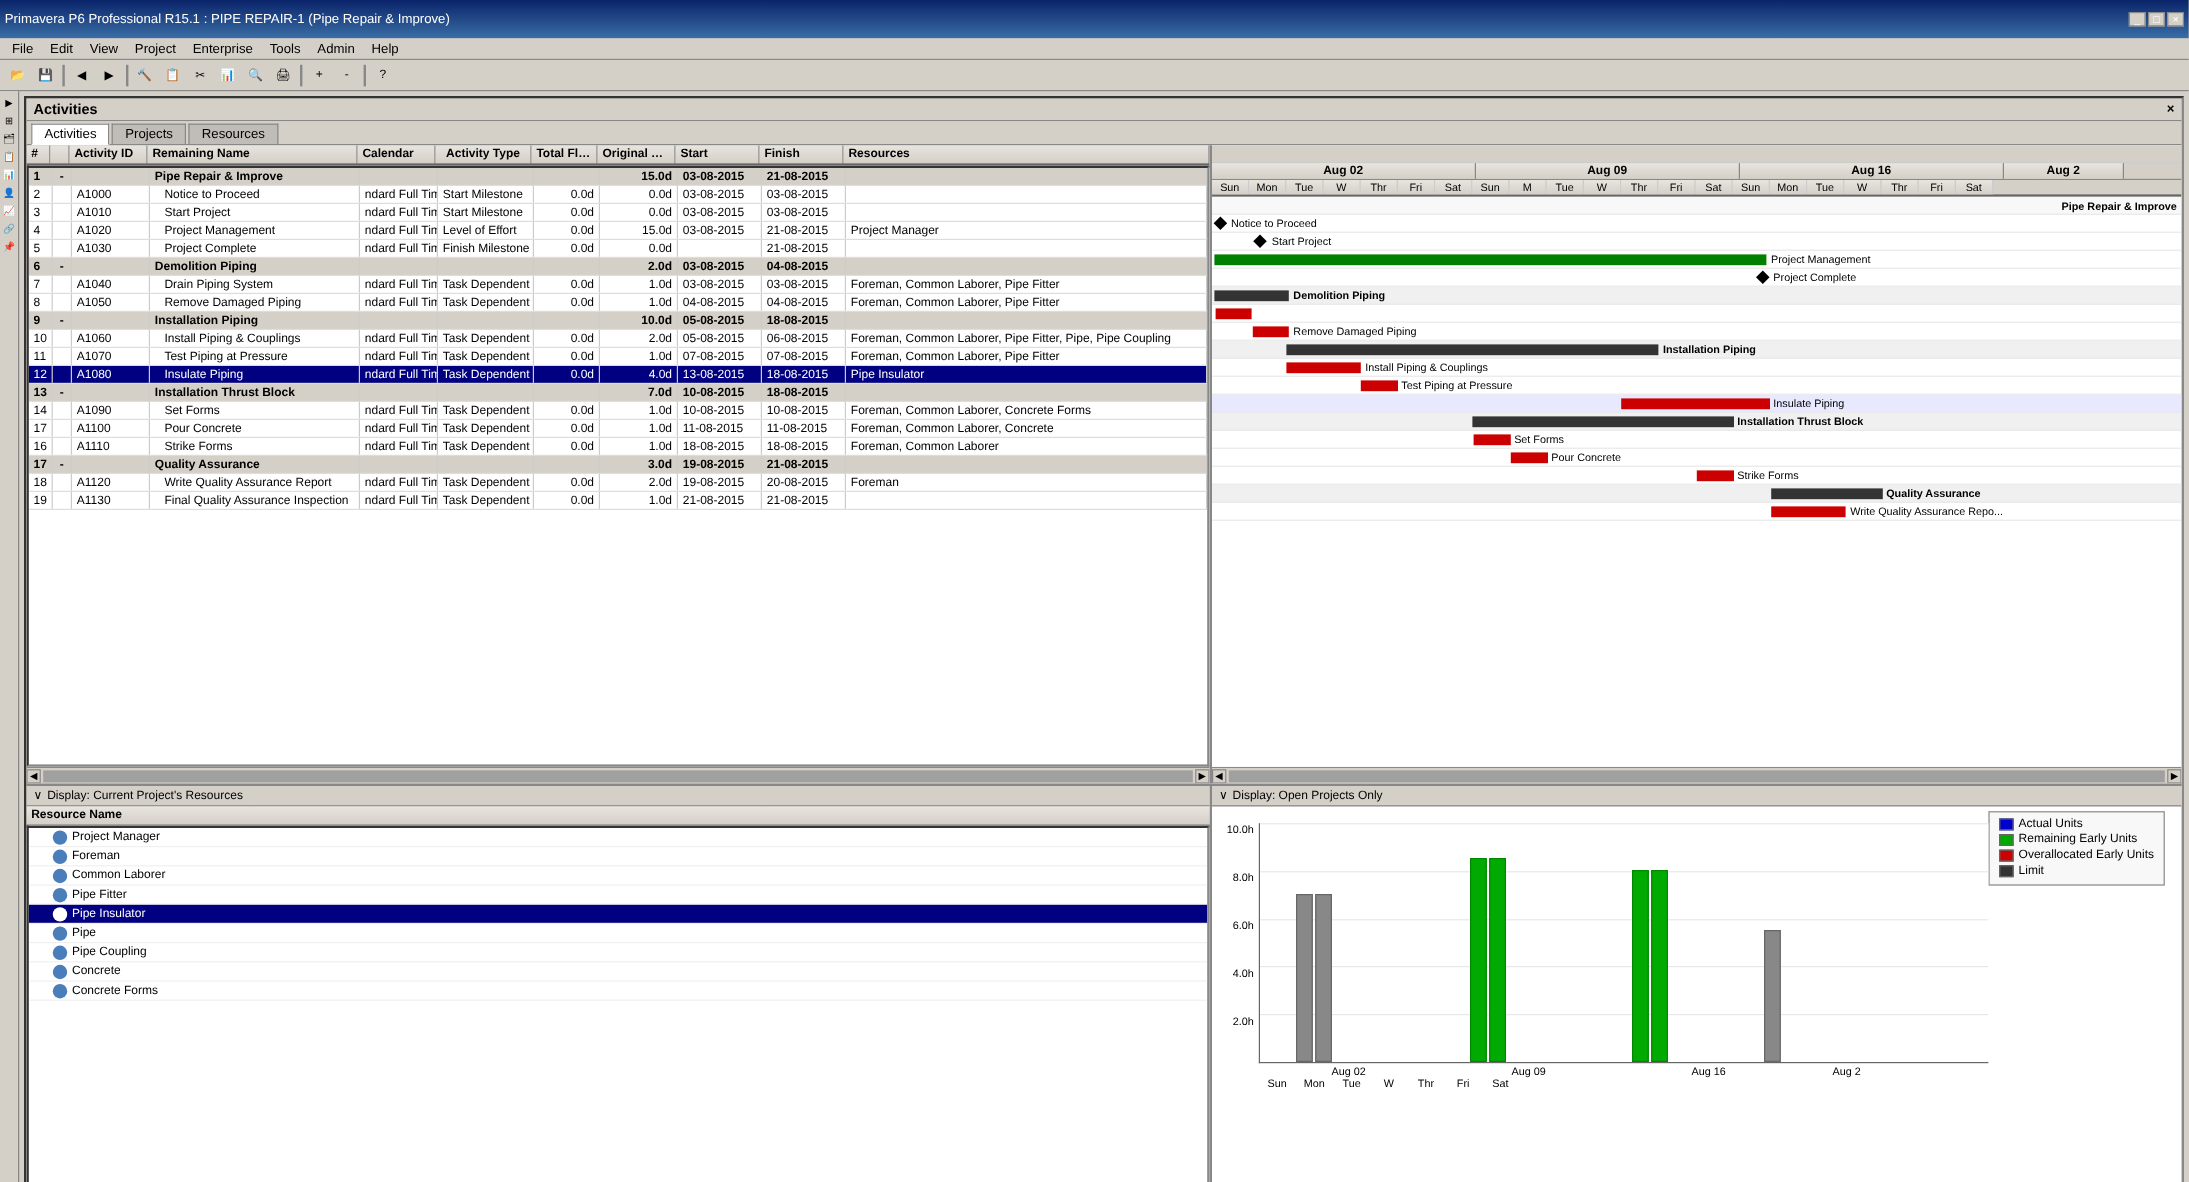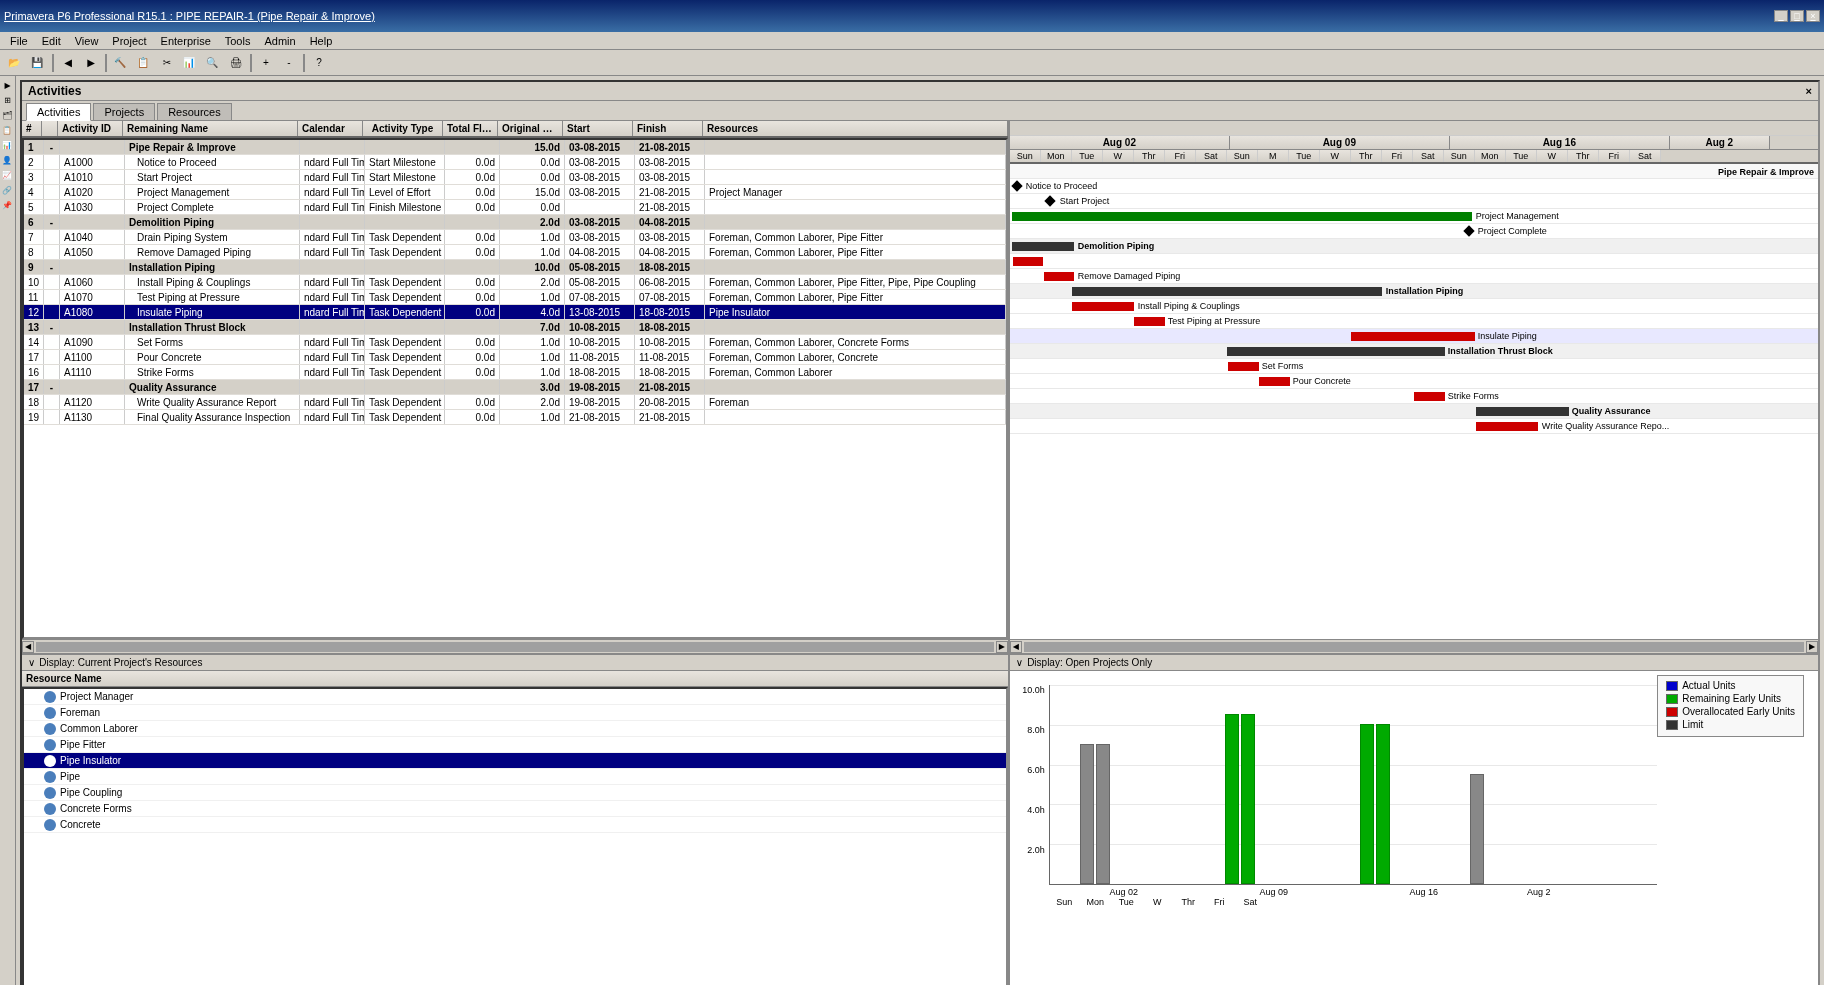--- a/index.html
+++ b/index.html
@@ -2,27 +2,26 @@
 <html><head>
   <meta charset="utf-8">
   <style>
     * { box-sizing: border-box; margin: 0; padding: 0; }
     body { font-family: 'Arial', sans-serif; font-size: 11px; background: #d4d0c8; overflow: hidden; }
     
     
     .title-bar {
       background: linear-gradient(to bottom, #0a246a, #3a6ea5);
       color: white;
-      padding: 2px 4px;
+      padding: 16px 4px;
       font-size: 11px;
       display: flex;
       justify-content: space-between;
       align-items: center;
-      height: 32px;
-      text-decoration: underline;
+      height: 18px;
     }
     .title-bar-controls { display: flex; gap: 2px; }
     .title-btn {
       width: 14px; height: 12px; background: #d4d0c8; border: 1px solid #888;
       font-size: 9px; display: flex; align-items: center; justify-content: center; cursor: pointer;
     }
     
     
     .menu-bar {
       background: #d4d0c8;
@@ -935,25 +934,25 @@
           <div class="resource-row">
             <span class="resource-icon" style="background:#4a7ebb;"></span>
             <span>Pipe</span>
           </div>
           <div class="resource-row">
             <span class="resource-icon" style="background:#4a7ebb;"></span>
             <span>Pipe Coupling</span>
           </div>
           <div class="resource-row">
             <span class="resource-icon" style="background:#4a7ebb;"></span>
-            <span>Concrete Forms</span>
+            <span>Concrete</span>
           </div>
           <div class="resource-row">
             <span class="resource-icon" style="background:#4a7ebb;"></span>
-            <span>Concrete</span>
+            <span>Concrete Forms</span>
           </div>
         </div>
       </div>
 
       <div class="chart-panel">
         <div class="panel-header">
           <span class="collapse-arrow">∨</span>
           <span>Display: Open Projects Only</span>
         </div>
         <div class="chart-content">

